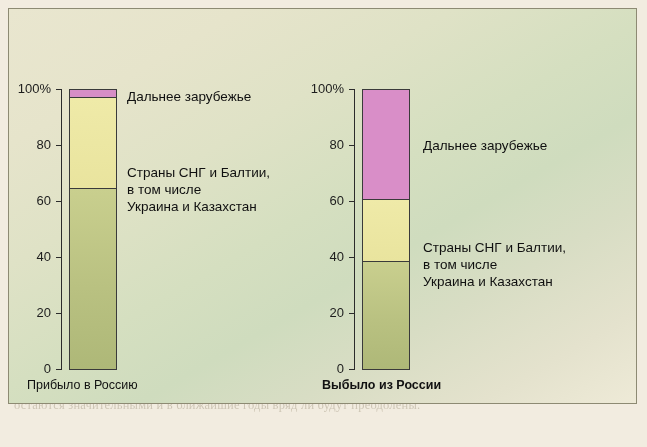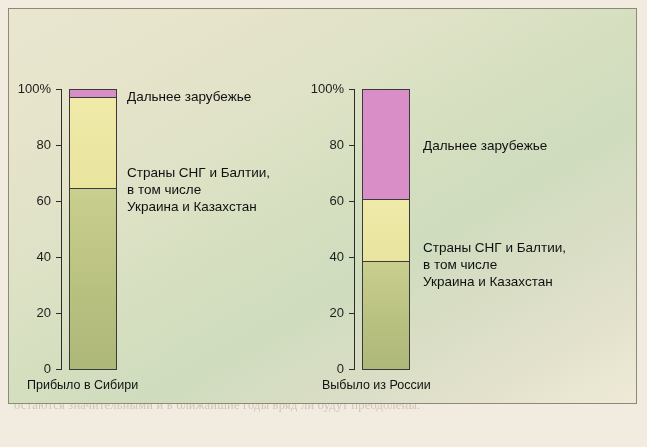--- a/index.html
+++ b/index.html
@@ -183,21 +183,21 @@
 
         <div class="seg near" style="top:99px; height:180px;"></div>
       </div>
 
       <div class="annot" style="left:118px; top:79px;">Дальнее зарубежье</div>
 
       <div class="annot" style="left:118px; top:155px;">Страны СНГ и Балтии,
 в том числе
 Украина и Казахстан</div>
 
-      <div class="cat-label" style="left:18px; top:369px;">Прибыло в Сибири</div>
+      <div class="cat-label" style="left:18px; top:369px;">Прибыло в Россию</div>
 
       <div class="axis-line" style="left:345px; top:80px; width:1px; height:281px;"></div>
 
       <div class="tick" style="left:340px; top:80px;"></div>
       <div class="tick" style="left:340px; top:136px;"></div>
       <div class="tick" style="left:340px; top:192px;"></div>
       <div class="tick" style="left:340px; top:248px;"></div>
       <div class="tick" style="left:340px; top:304px;"></div>
       <div class="tick" style="left:340px; top:360px;"></div>
 
@@ -218,19 +218,19 @@
 
         <div class="seg near" style="top:172px; height:107px;"></div>
       </div>
 
       <div class="annot" style="left:414px; top:128px;">Дальнее зарубежье</div>
 
       <div class="annot" style="left:414px; top:230px;">Страны СНГ и Балтии,
 в том числе
 Украина и Казахстан</div>
 
-      <div class="cat-label" style="left:313px; top:369px;">Выбыло из России</div>
+      <div class="cat-label" style="left:313px; top:369px;font-weight:bold;">Выбыло из России</div>
 
     </div>
   </div>
 
 
 </div>
 
 </body></html>

